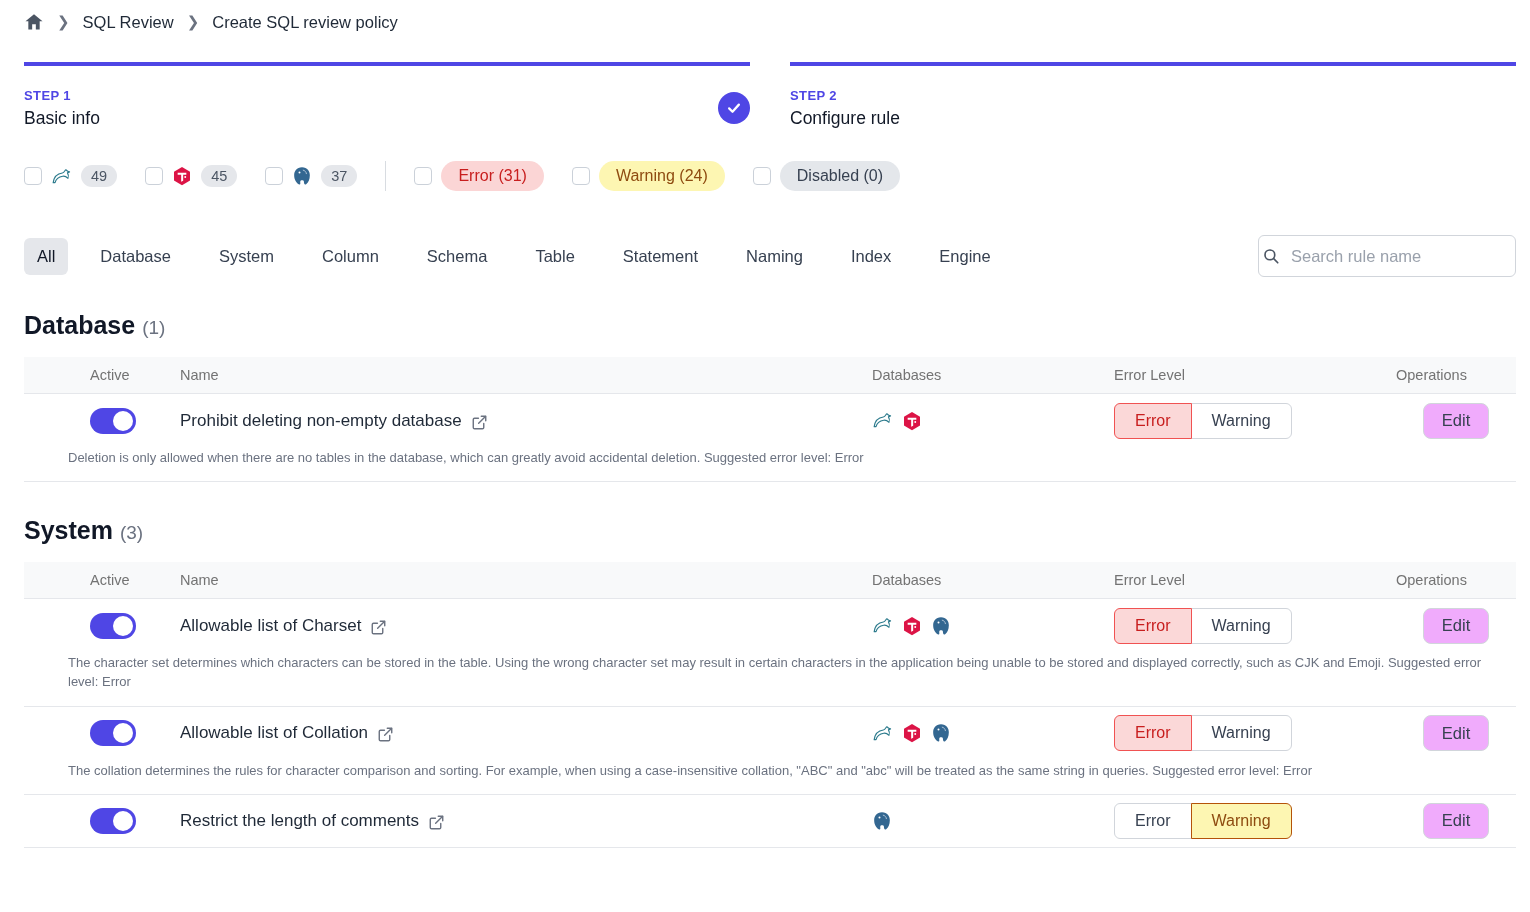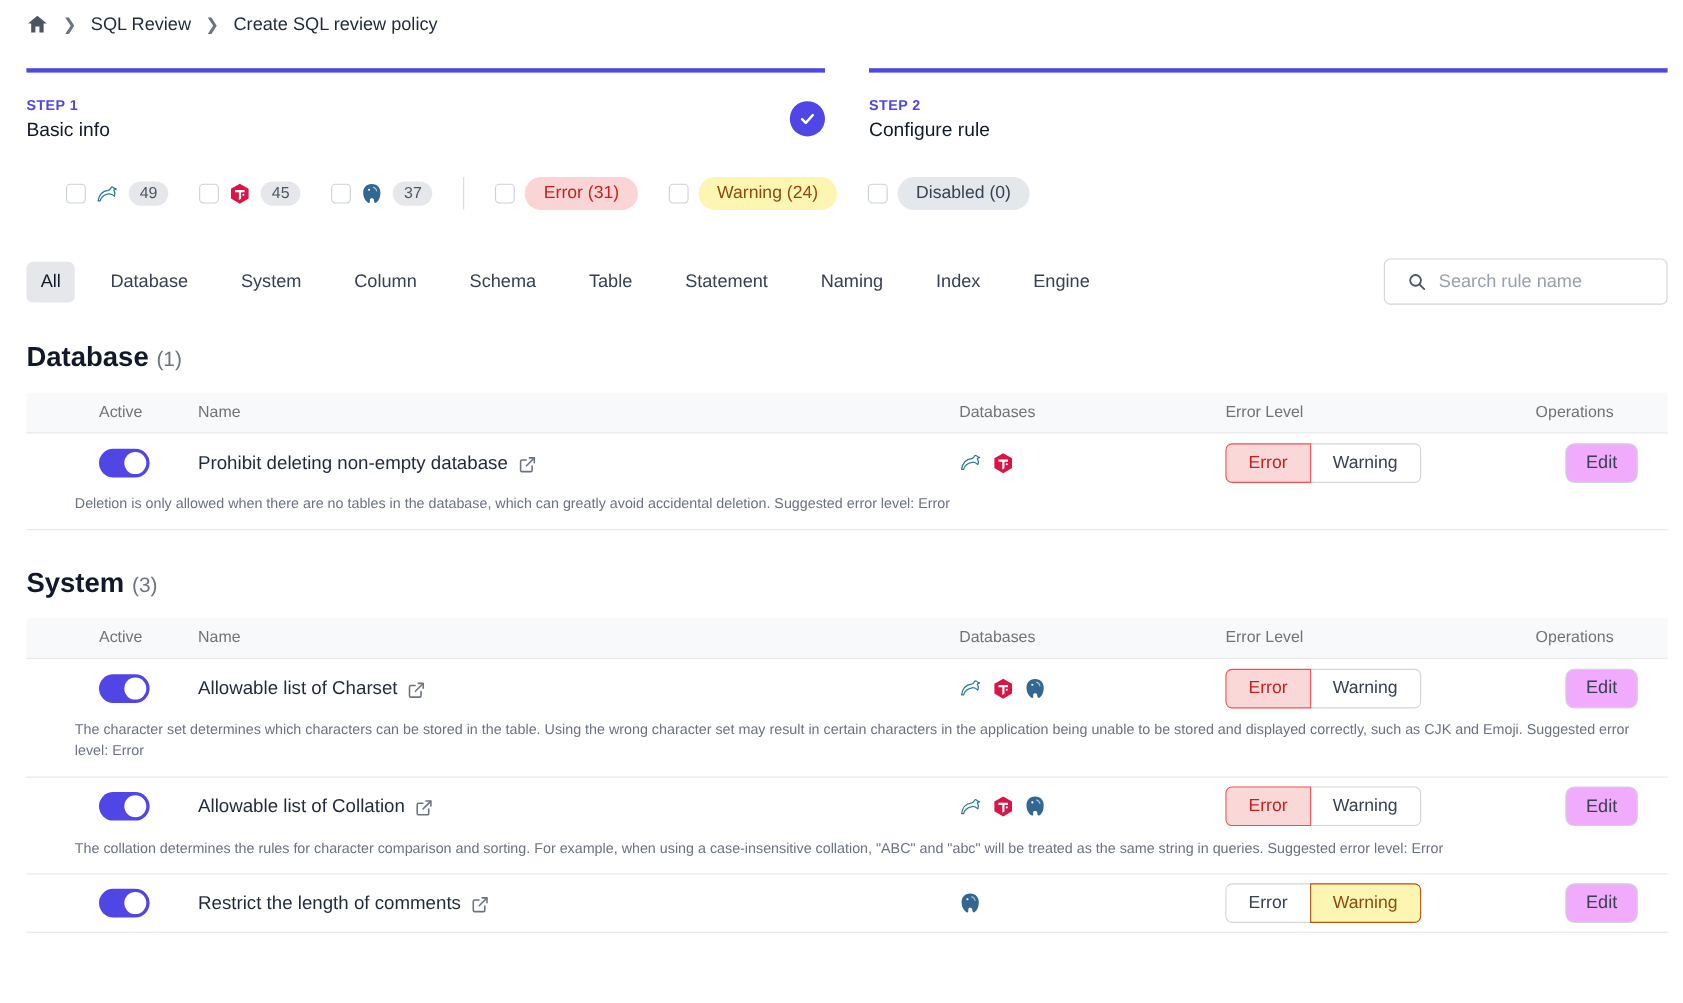--- a/index.html
+++ b/index.html
@@ -34,21 +34,21 @@
   .pill.warning { background:#fdf6b2; color:#8e4b10; }
   .pill.disabled { background:#e4e7eb; color:#374151; }
   .vdiv { width:1px; height:30px; background:#d8dce1; }
 
   
   .tabs-row { display:flex; align-items:center; justify-content:space-between; margin-top:44px; }
   .tabs { display:flex; align-items:center; gap:16px; }
   .tab { padding:9px 16px; font-size:16.5px; color:#374151; border-radius:6px; cursor:pointer; white-space:nowrap; }
   .tab.selected { background:#e5e7eb; color:#111827; padding:9px 13px; }
   .searchbox { width:258px; height:42px; border:1px solid #d1d5db; border-radius:6px;
-    display:flex; align-items:center; gap:9px; padding:0 20px; background:#fff; }
+    display:flex; align-items:center; gap:9px; padding:0 3px; background:#fff; }
   .searchbox input { border:none; outline:none; flex:1; font-size:16.5px; font-family:inherit; color:#1f2937; background:transparent; }
   .searchbox input::placeholder { color:#9aa1ac; }
 
   
   .section-title { margin:34px 0 0 0; font-size:25px; font-weight:700; color:#111827; }
   .section-count { font-size:19px; font-weight:400; color:#6b7280; margin-left:7px; }
   .rule-table { margin-top:17px; }
   .thead, .rrow { display:grid; grid-template-columns:90px 692px 242px 282px 1fr; padding-left:66px; align-items:center; }
   .thead { background:#f8f9fa; height:37px; font-size:14.5px; color:#737373; border-bottom:1px solid #e5e7eb; }
   .rrow { min-height:53px; }
@@ -101,21 +101,21 @@
           </svg>
       </div>
     </div>
     <div class="step">
       <div class="step-label">STEP 2</div>
       <div class="step-title">Configure rule</div>
     </div>
   </div>
 
   <div class="filters">
-    <div style="display:flex;align-items:flex-end;gap:28px;margin-left:36px;" id="engine-filters">
+    <div style="display:flex;align-items:flex-end;gap:28px;" id="engine-filters">
         <div class="f-group">
           <div class="checkbox"></div>
           <span class="icon">
             <svg viewBox="0 0 24 24" width="21" height="21">
               <path d="M2.5 19 C3.4 12.2 8 8.6 13 8 C14.6 7.8 15.3 6.4 16.1 5.1 C16.6 4.3 17.4 4.2 17.9 5 C18.4 5.9 19.6 6.3 21.2 6.6 C20.3 7.4 19.4 7.2 18.8 7.9 C19.9 9.6 20.5 11.6 19.4 14.1 C17.9 12.6 16.4 11.2 13.4 11.7 C8.6 12.5 5.6 15.1 4.6 19 Z" fill="none" stroke="#2b7a8c" stroke-width="1.3" stroke-linejoin="round"></path>
             </svg>
           </span>
           <span class="count-badge">49</span>
         </div>
         <div class="f-group">

